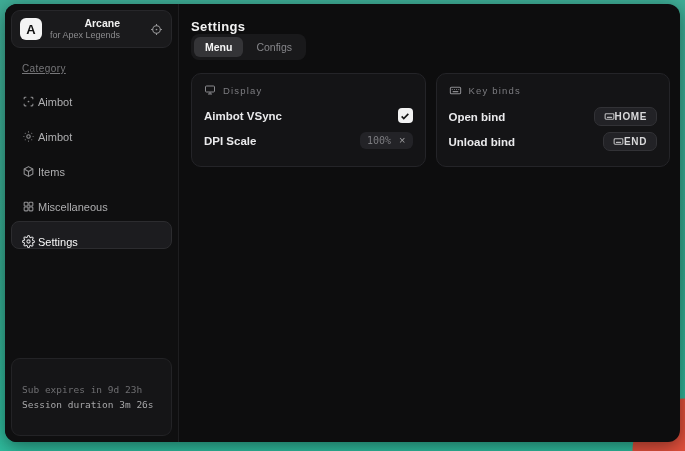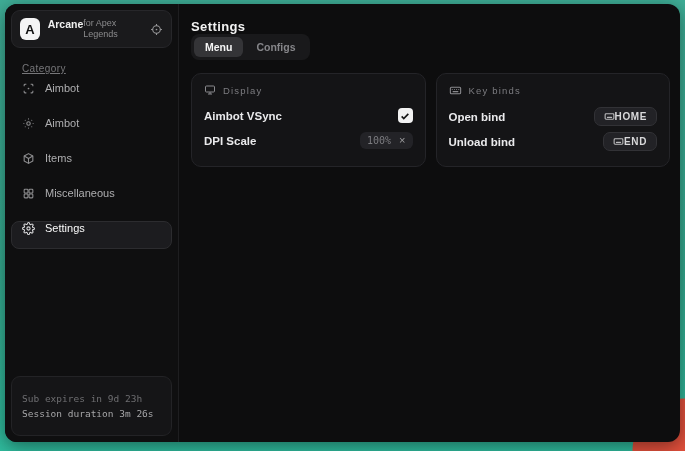--- a/index.html
+++ b/index.html
@@ -27,53 +27,53 @@
   }
   .brand-card {
     background:#1a1a1c; border:1px solid #27272a; border-radius:9px;
     height:38px; display:flex; align-items:center; gap:8px; padding:0 8px;
   }
   .brand-logo {
     width:22px; height:22px; border-radius:6px; background:#f4f4f4;
     color:#111; font-weight:bold; font-size:13px;
     display:flex; align-items:center; justify-content:center;
   }
-  .brand-text { display:flex; line-height:1.25; }
+  .brand-text { display:flex; flex-direction:column; line-height:1.25;text-align:right; }
   .brand-title { font-size:10.5px; font-weight:bold; color:#f0f0f0; }
   .brand-sub   { font-size:9px; color:#8b8b8d; }
   .brand-action { margin-left:auto; color:#9a9a9c; display:flex; }
   .cat-label { margin:15px 11px 7px; font-size:10px; color:#77777a; letter-spacing:.4px;text-decoration:underline; }
   .nav { display:flex; flex-direction:column; gap:7px; }
   .nav-item {
-    height:28px; display:flex; align-items:flex-start; gap:10px;
+    height:28px; display:flex; align-items:flex-end; gap:3px;
     padding:0 10px; border-radius:8px; border:1px solid transparent;
     color:#aeaeb0; font-size:11px; cursor:default;
   }
   .nav-item .ic { display:flex; color:#8e8e90; }
   .nav-item.active {
     background:#1c1c1f; border-color:#2c2c2f; color:#fafafa;
   }
   .nav-item.active .ic { color:#d8d8da; }
   .sidebar-footer {
     margin-top:auto;
     background:#151517; border:1px solid #232326; border-radius:9px;
-    padding:16px 10px; display:flex; flex-direction:column; gap:4px;
+    padding:25px 10px; display:flex; flex-direction:column; gap:4px;
     font-family:"DejaVu Sans Mono", monospace;
   }
   .sub-expiry { font-size:9.5px; color:#6e6e71; }
   .sub-session { font-size:9.5px; color:#a6a6a8; }
   
   .main { flex:1; padding:15px 10px 0 12px; display:flex; flex-direction:column; }
   .page-title { font-size:13px; font-weight:bold; color:#f2f2f2; letter-spacing:.4px; }
   .tabs {
     align-self:flex-start;
     display:inline-flex; gap:2px; background:#19191b; border-radius:8px; padding:3px;
   }
   .tab {
-    padding:4px 11px; border-radius:6px; font-size:10.5px; color:#86868a; cursor:default;font-weight:bold;
+    padding:4px 11px; border-radius:6px; font-size:10.5px; color:#86868a; cursor:default;
   }
   .tab.active { background:#343437; color:#f6f6f6; font-weight:bold; }
   .cards { margin-top:13px; display:flex; gap:10px; }
   .card {
     flex:1; background:#141416; border:1px solid #242428; border-radius:10px;
     padding:10px 12px 12px;
   }
   .card-head {
     display:flex; align-items:center; gap:7px;
     color:#7c7c80; font-size:9.5px; letter-spacing:1.2px;

